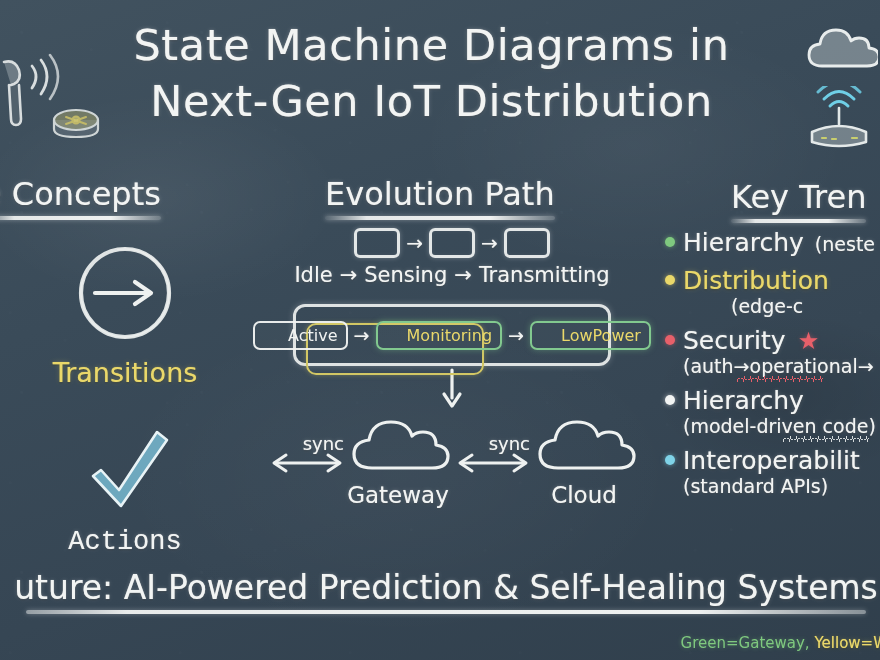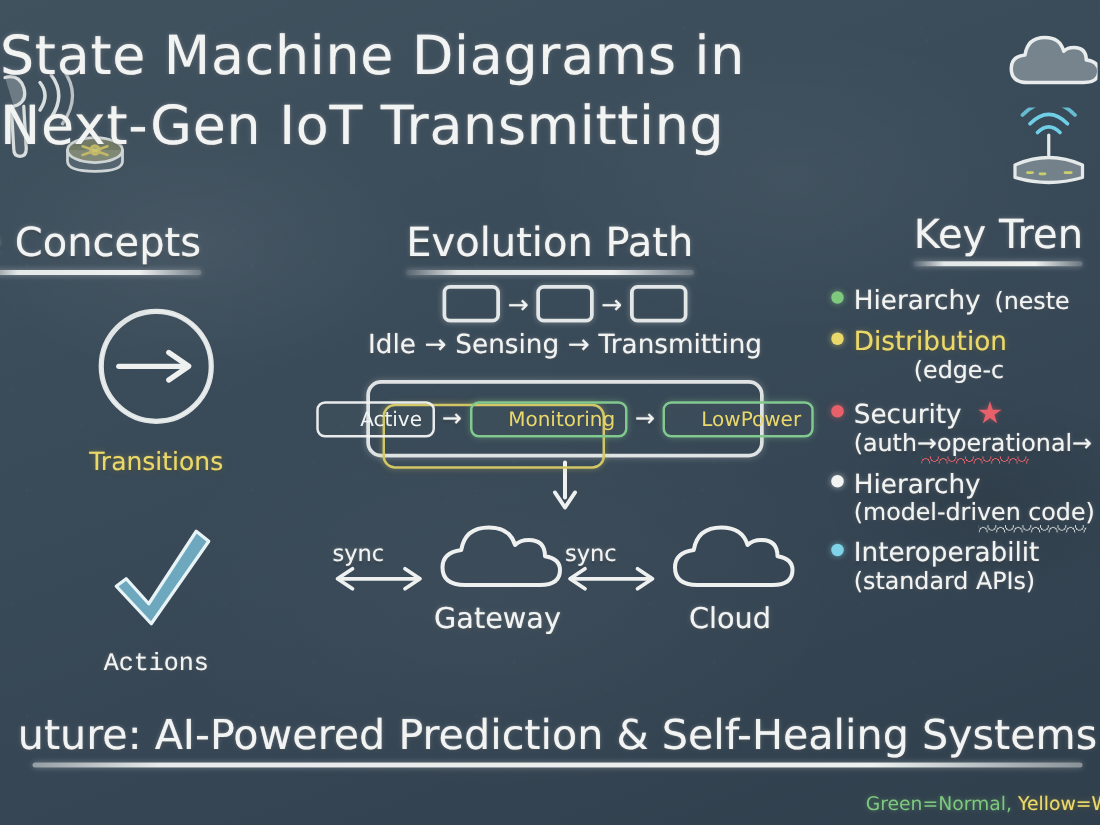--- a/index.html
+++ b/index.html
@@ -55,20 +55,21 @@
     color: #ead86a;
     text-shadow: 0 0 1px rgba(234,216,106,0.6), 0 0 5px rgba(234,216,106,0.3), 0 1px 2px rgba(0,0,0,0.35);
   }
   .chalk-green { color: #7fc97f; text-shadow: 0 0 4px rgba(127,201,127,0.45); }
   .chalk-red   { color: #e8606a; text-shadow: 0 0 4px rgba(232,96,106,0.45); }
 
   
   #title-block {
     position: absolute;
     left: 0; right: 17px; top: 18px;
+    text-align: center;
     z-index: 4;
   }
   .title-line {
     font-size: 43px;
     line-height: 1.30;
     font-weight: 400;
     letter-spacing: 0.6px;
     white-space: nowrap;
   }
 
@@ -90,26 +91,26 @@
     display: block;
     height: 4px;
     margin-top: 3px;
     border-radius: 3px;
     background: linear-gradient(90deg, rgba(242,244,243,0.15), rgba(242,244,243,0.92) 18%, rgba(242,244,243,0.98) 72%, rgba(242,244,243,0.25));
     box-shadow: 0 0 5px rgba(255,255,255,0.35);
   }
 
   #heading-left   { left: -18px; top: 175px; }
   #heading-middle { left: 325px; top: 175px; }
-  #heading-right  { left: 731px; top: 168px; }
+  #heading-right  { left: 731px; top: 178px; }
 
   
   #left-col { position: absolute; left: 0; top: 235px; width: 250px; z-index: 4; }
   .concept { text-align: center; }
-  .concept-label { font-size: 20px; margin-top: 4px; }
+  .concept-label { font-size: 27px; margin-top: 4px; }
   #concept-transitions { margin-top: 2px; }
   #concept-actions { margin-top: 38px; font-family: Liberation Mono, monospace; }
 
   
   #mid-col { position: absolute; left: 262px; top: 228px; width: 380px; z-index: 4; }
 
   .flow-boxes { display: flex; align-items: center; justify-content: center; gap: 4px; }
   .flow-box {
     width: 46px; height: 30px;
     border: 3px solid rgba(242,244,243,0.92);
@@ -165,32 +166,32 @@
   
   #down-arrow { display: flex; justify-content: center; margin-top: 2px; }
 
   
   #dgc-row {
     display: flex; align-items: flex-end; justify-content: center;
     gap: 0; margin-top: 2px;
   }
   .dgc-node { width: 108px; text-align: center; }
   .dgc-label { font-size: 23px; margin-top: 2px; }
-  .dgc-link { width: 78px; text-align: left; padding-bottom: 30px; }
+  .dgc-link { width: 78px; text-align: right; padding-bottom: 30px; }
   .dgc-link .sync-text { font-size: 18px; display: block; margin-bottom: -2px; }
 
   
   #right-col { position: absolute; left: 665px; top: 228px; width: 230px; z-index: 4; }
   .trend { margin-bottom: 9px; }
   .trend-main { display: flex; align-items: baseline; gap: 8px; white-space: nowrap; }
   .bullet {
     width: 10px; height: 10px; border-radius: 50%;
     flex: 0 0 auto; position: relative; top: -4px;
   }
-  .trend-title { font-size: 21px; }
+  .trend-title { font-size: 25px; }
   .trend-paren { font-size: 19px; margin-left: 3px; }
   .trend-sub { font-size: 19px; white-space: nowrap; position: relative; }
   #trend-distribution-sub { margin-left: 66px; }
   #trend-security-sub { margin-left: 18px; }
   #trend-automation-sub { margin-left: 18px; }
   #trend-interop-sub { margin-left: 18px; }
   .star { font-size: 24px; margin-left: 4px; }
 
   .squiggle {
     position: absolute;
@@ -277,21 +278,21 @@
       <path d="M37 22 l0 16" stroke="#e2e8e8" stroke-width="2.6" stroke-linecap="round" fill="none"></path>
       <path d="M10 46 q27 -12 54 0 l0 10 q-27 8 -54 0 z" fill="rgba(206,214,216,0.40)" stroke="#e4e9e9" stroke-width="2.6" stroke-linejoin="round"></path>
       <g stroke="#c9cf6e" stroke-width="2.2" stroke-linecap="round">
         <path d="M20 52 l4 0 M30 53 l4 0 M50 52 l5 0"></path>
       </g>
     </svg>
   </div>
 
   <div id="title-block">
     <div class="title-line chalk">State Machine Diagrams in</div>
-    <div class="title-line chalk">Next-Gen IoT Transmitting</div>
+    <div class="title-line chalk">Next-Gen IoT Distribution</div>
   </div>
 
   <div class="col-heading chalk" id="heading-left">
     <span>e Concepts</span>
     <span class="underline"></span>
   </div>
 
   <div class="col-heading chalk" id="heading-middle">
     <span>Evolution Path</span>
     <span class="underline"></span>
@@ -448,17 +449,17 @@
     </div>
 
   </div>
 
   <div id="footer-banner">
     <div id="footer-text" class="chalk">uture: AI-Powered Prediction &amp; Self-Healing Systems</div>
     <div id="footer-rule"></div>
   </div>
 
   <div id="legend">
-    <span class="chalk-green">Green=Normal,</span>
+    <span class="chalk-green">Green=Gateway,</span>
     <span class="chalk-yellow">Yellow=W</span>
   </div>
 
 </div>
 
 </body></html>

